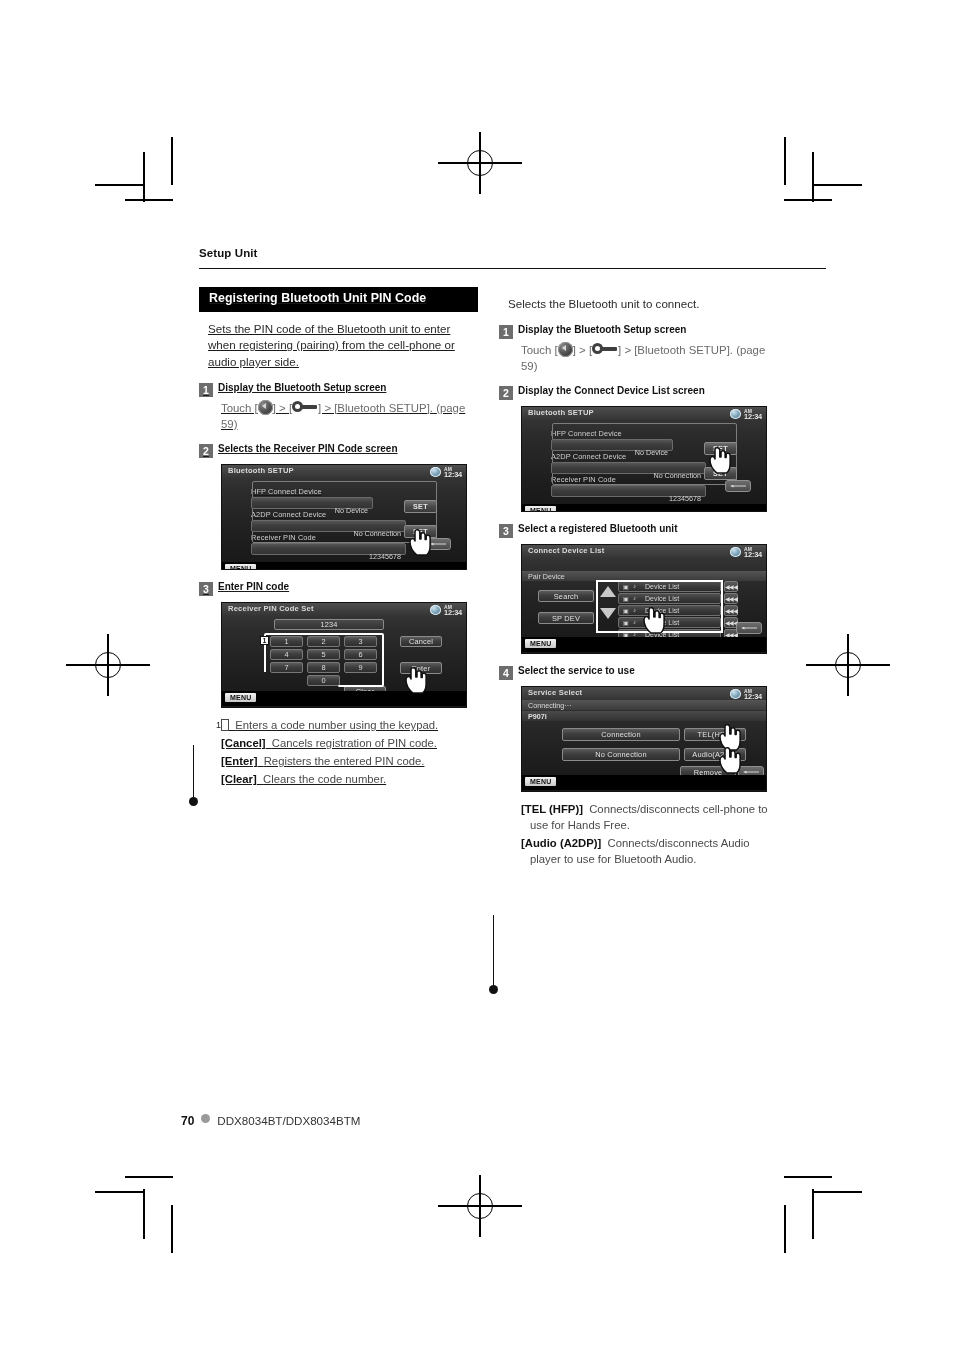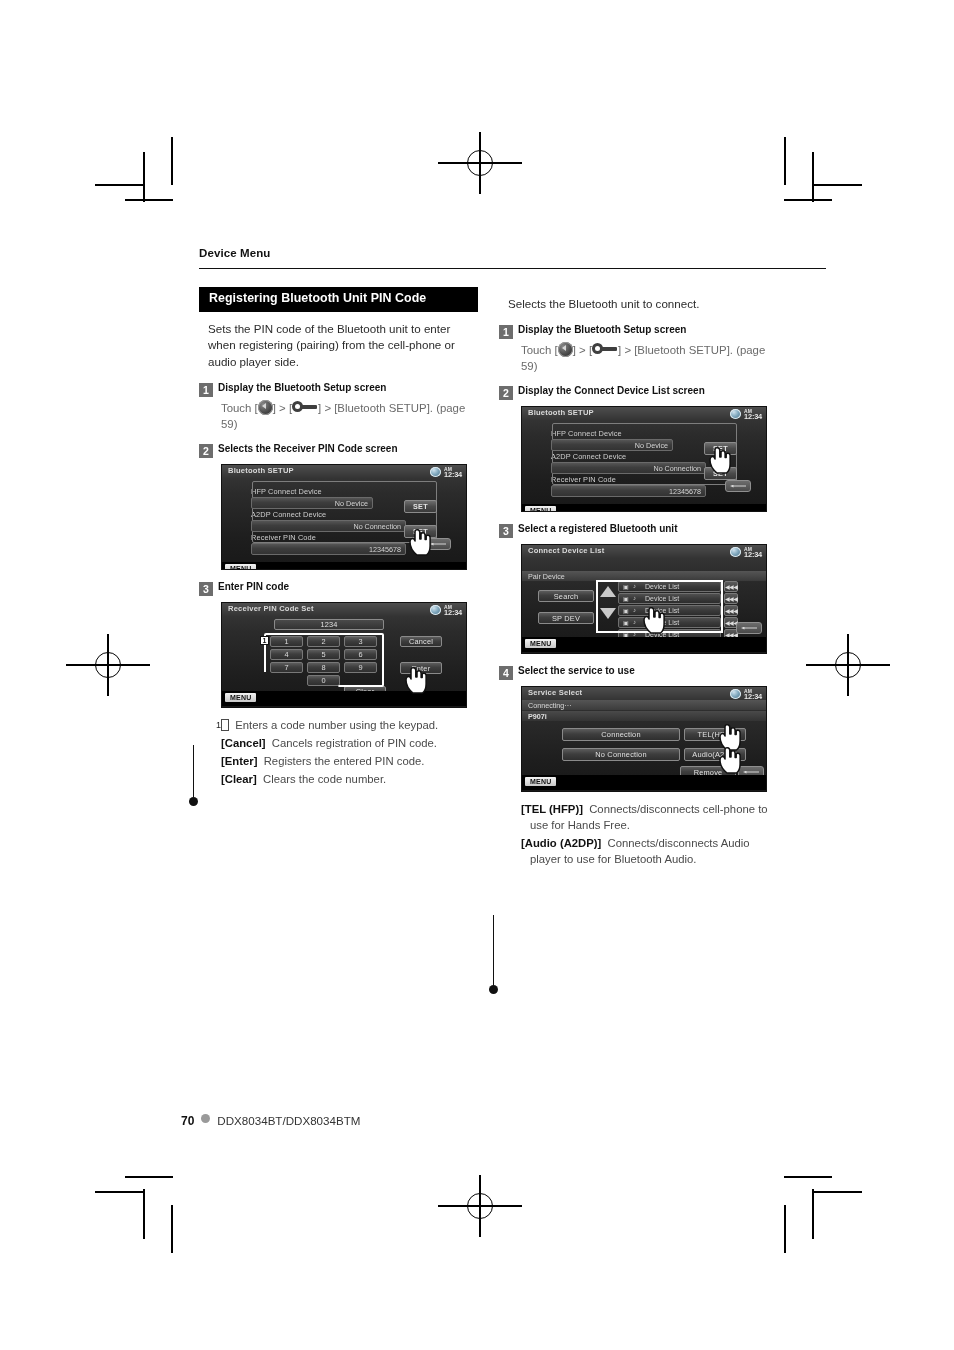--- a/index.html
+++ b/index.html
@@ -57,21 +57,21 @@
   }
   .head-rule {
     position: absolute;
     left: 199px; top: 268px;
     width: 627px; height: 1.4px;
     background: #111;
   }
 
   
   .col { position: absolute; width: 279px; }
-  .col-left  { left: 199px;  top: 287px; }
+  .col-left  { left: 199px;  top: 287px; text-decoration: underline; }
   .col-right { left: 499px;  top: 287px; }
 
   .sec-title {
     background: #000;
     color: #fff;
     font-size: 12.4px;
     font-weight: bold;
     padding: 5px 10px 6px 10px;
     letter-spacing: 0.05px;
     line-height: 1.1;
@@ -267,21 +267,21 @@
     height: 12px;
     margin-left: 22px;
     background: linear-gradient(180deg,#555 0%,#3d3d3d 45%,#333 100%);
     border: 1px solid #6a6a6a;
     border-radius: 2px;
     position: relative;
     box-sizing: border-box;
   }
   .field .val {
     position: absolute;
-    right: 4px; top: 1px;
+    right: 4px; top: 8px;
     font-size: 7.2px;
     color: #d6d6d6;
   }
   .setbtn {
     position: absolute;
     width: 33px; height: 13px;
     background: linear-gradient(180deg,#6e6e6e 0%,#4a4a4a 50%,#3a3a3a 100%);
     border: 1px solid #8b8b8b;
     border-radius: 2px;
     font-size: 7.2px;
@@ -453,21 +453,21 @@
   </div>
   <div class="reg-target" style="left:806px; top:634px;">
     <div class="hl"></div>
       <div class="vl"></div>
       <div class="circ"></div>
   </div>
 </div>
 
 <div class="page">
 
-  <div class="running-head">Device Menu</div>
+  <div class="running-head">Setup Unit</div>
   <div class="head-rule"></div>
 
   <div class="col col-left">
 
     <div class="sec-title">Registering Bluetooth Unit PIN Code</div>
     <div class="intro">Sets the PIN code of the Bluetooth unit to enter when registering (pairing) from the cell-phone or audio player side.</div>
 
     <div class="step">
       <div class="step-num">1</div>
       <div class="step-title">Display the Bluetooth Setup screen</div>

